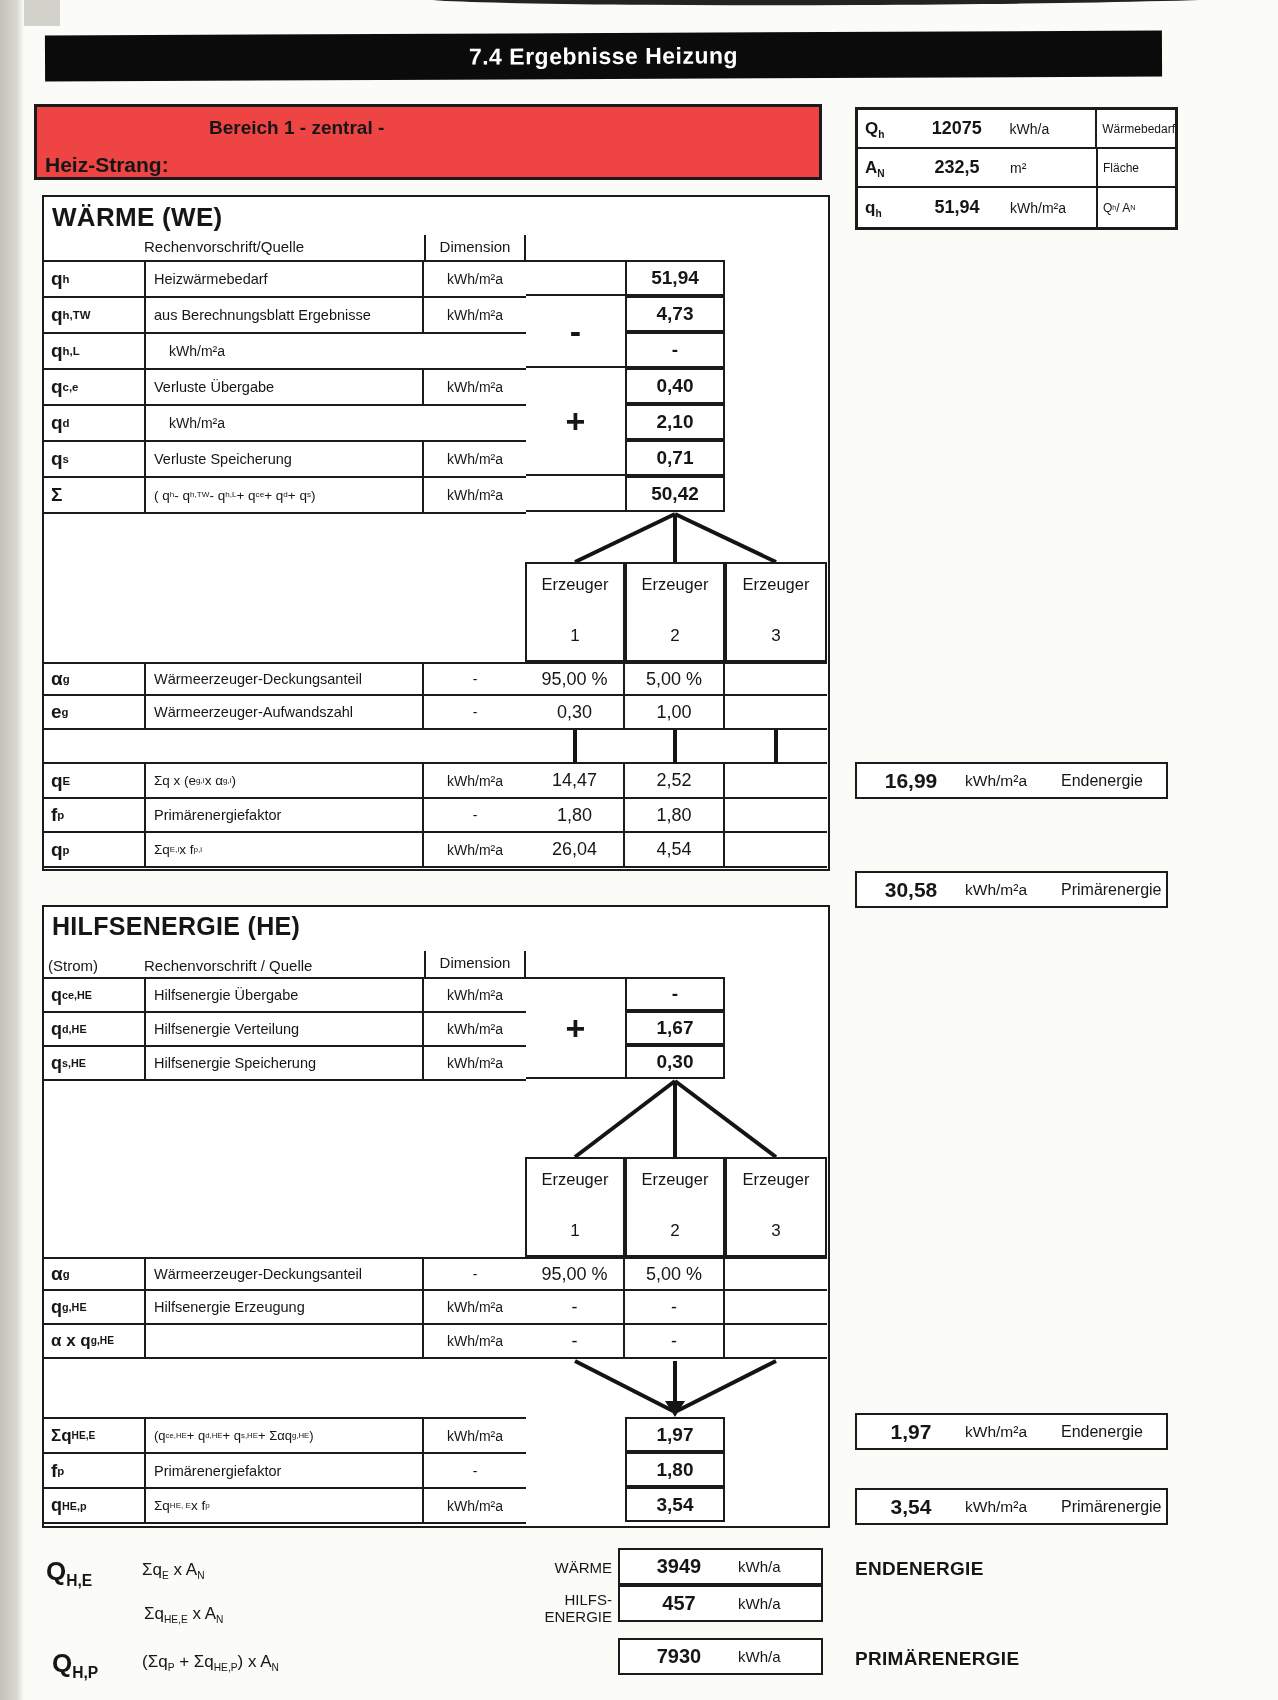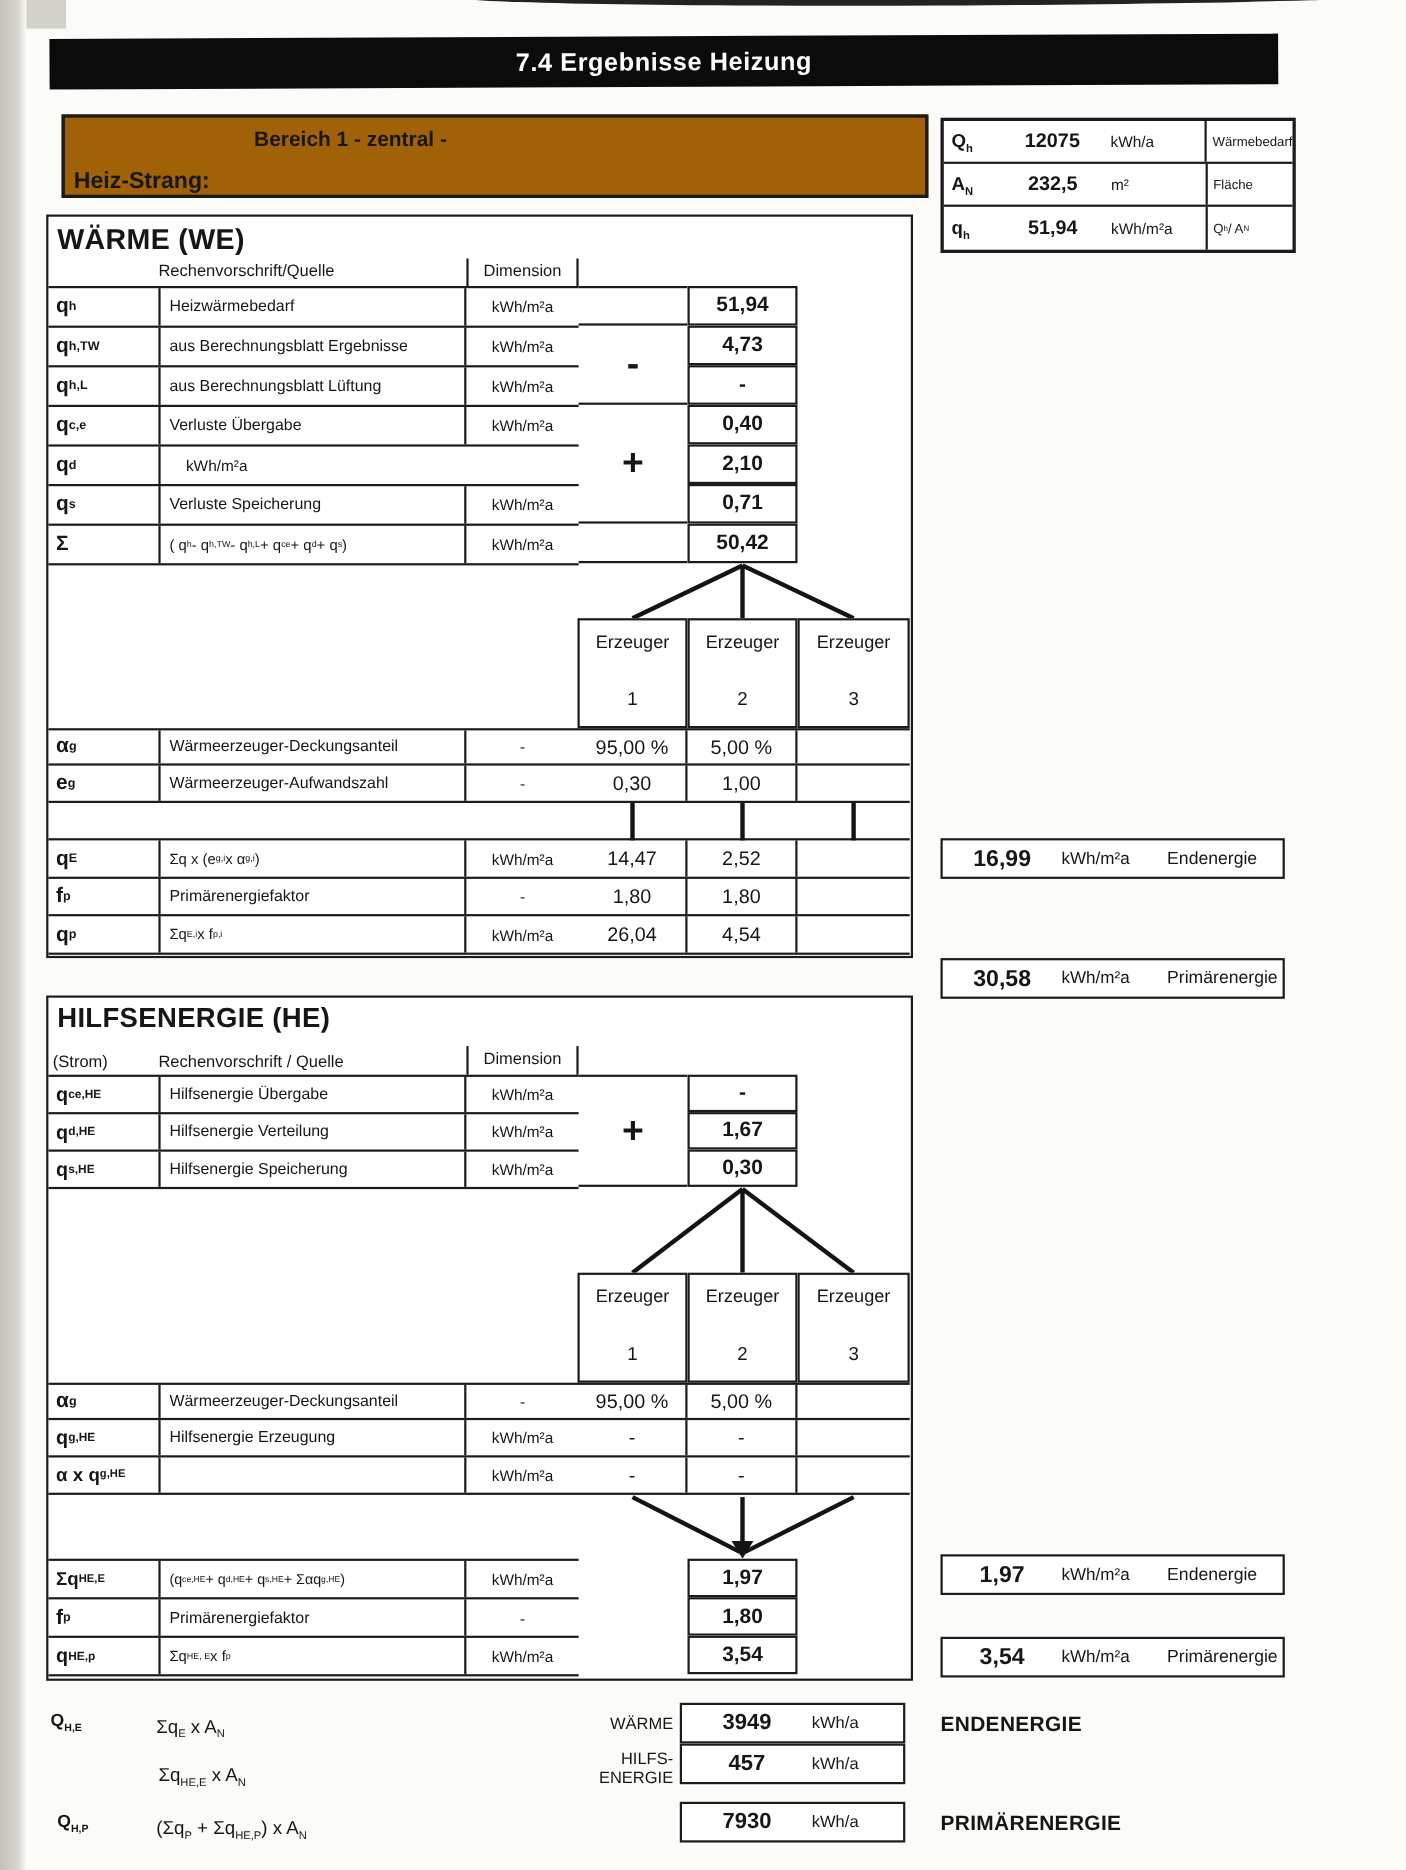--- a/index.html
+++ b/index.html
@@ -22,22 +22,22 @@
     transform: rotate(-0.25deg); }
   .scan-corner { left:0; top:0; width:60px; height:26px; background:#d2d2ca; }
 
   
   .title-bar { left:45px; top:33px; width:1117px; height:46px;
     background:#0b0b0b; color:#fff; display:flex; align-items:center;
     justify-content:center; font-size:23px; font-weight:bold;
     letter-spacing:.5px; transform:rotate(-0.25deg); }
 
   
-  .hs-box { left:56px; top:104px; width:788px; height:76px;
-    border:3px solid #1b1b1b; background:#a16207; }
+  .hs-box { left:34px; top:104px; width:788px; height:76px;
+    border:3px solid #1b1b1b; background:#ef4444; }
   .hs-bereich { left:172px; top:10px; font-size:19px; font-weight:bold; }
   .hs-strang  { left:8px;  top:46px; font-size:21px; font-weight:bold; }
 
   
   .sum { left:855px; top:107px; width:323px; border:3px solid #1b1b1b; background:#fff; }
   .sum-row { display:flex; height:39px; border-bottom:2px solid #1b1b1b; align-items:center; }
   .sum-row:last-child { border-bottom:none; }
   .s-sym { width:50px; padding-left:7px; font-size:17px; font-weight:bold; }
   .s-val { width:98px; text-align:center; font-size:18px; font-weight:bold; }
   .s-unit { width:90px; padding-left:4px; font-size:14px; }
@@ -102,21 +102,21 @@
           justify-content:center; font-size:19px; font-weight:bold; background:#fff; }
 
   
   .rbox { position:absolute; left:855px; width:313px; height:37px;
           border:2.5px solid #1b1b1b; background:#fff; display:flex; align-items:center; }
   .rb-val { width:108px; text-align:center; font-size:21px; font-weight:bold; }
   .rb-unit { width:96px; font-size:15.5px; }
   .rb-label { font-size:16px; }
 
   
-  .tot-sym { position:absolute; font-size:16px; font-weight:bold; }
+  .tot-sym { position:absolute; font-size:26px; font-weight:bold; }
   .tot-f { position:absolute; font-size:17px; }
   .tot-lab { position:absolute; width:132px; text-align:right; font-size:15px; line-height:1.12; }
   .tbox { position:absolute; left:618px; width:205px; height:37px;
           border:2.5px solid #1b1b1b; background:#fff; display:flex; align-items:center; }
   .tb-val { width:118px; text-align:center; font-size:20px; font-weight:bold; }
   .tb-unit { font-size:15px; }
   .tot-big { position:absolute; font-size:19px; font-weight:bold; letter-spacing:.3px; }
 
   svg.lines { position:absolute; overflow:visible; }
   svg.lines line { stroke:#141414; stroke-width:4; }
@@ -170,21 +170,20 @@
       <div class="cd">Heizwärmebedarf</div>
       <div class="cm">kWh/m²a</div>
     </div>
     <div class="lrow h36">
       <div class="cs">q<sub>h,TW</sub></div>
       <div class="cd">aus Berechnungsblatt Ergebnisse</div>
       <div class="cm">kWh/m²a</div>
     </div>
     <div class="lrow h36">
       <div class="cs">q<sub>h,L</sub></div>
-      <div class="cd">aus Berechnungsblatt Lüftung</div>
       <div class="cm">kWh/m²a</div>
     </div>
     <div class="lrow h36">
       <div class="cs">q<sub>c,e</sub></div>
       <div class="cd">Verluste Übergabe</div>
       <div class="cm">kWh/m²a</div>
     </div>
     <div class="lrow h36">
       <div class="cs">q<sub>d</sub></div>
       <div class="cm">kWh/m²a</div>

